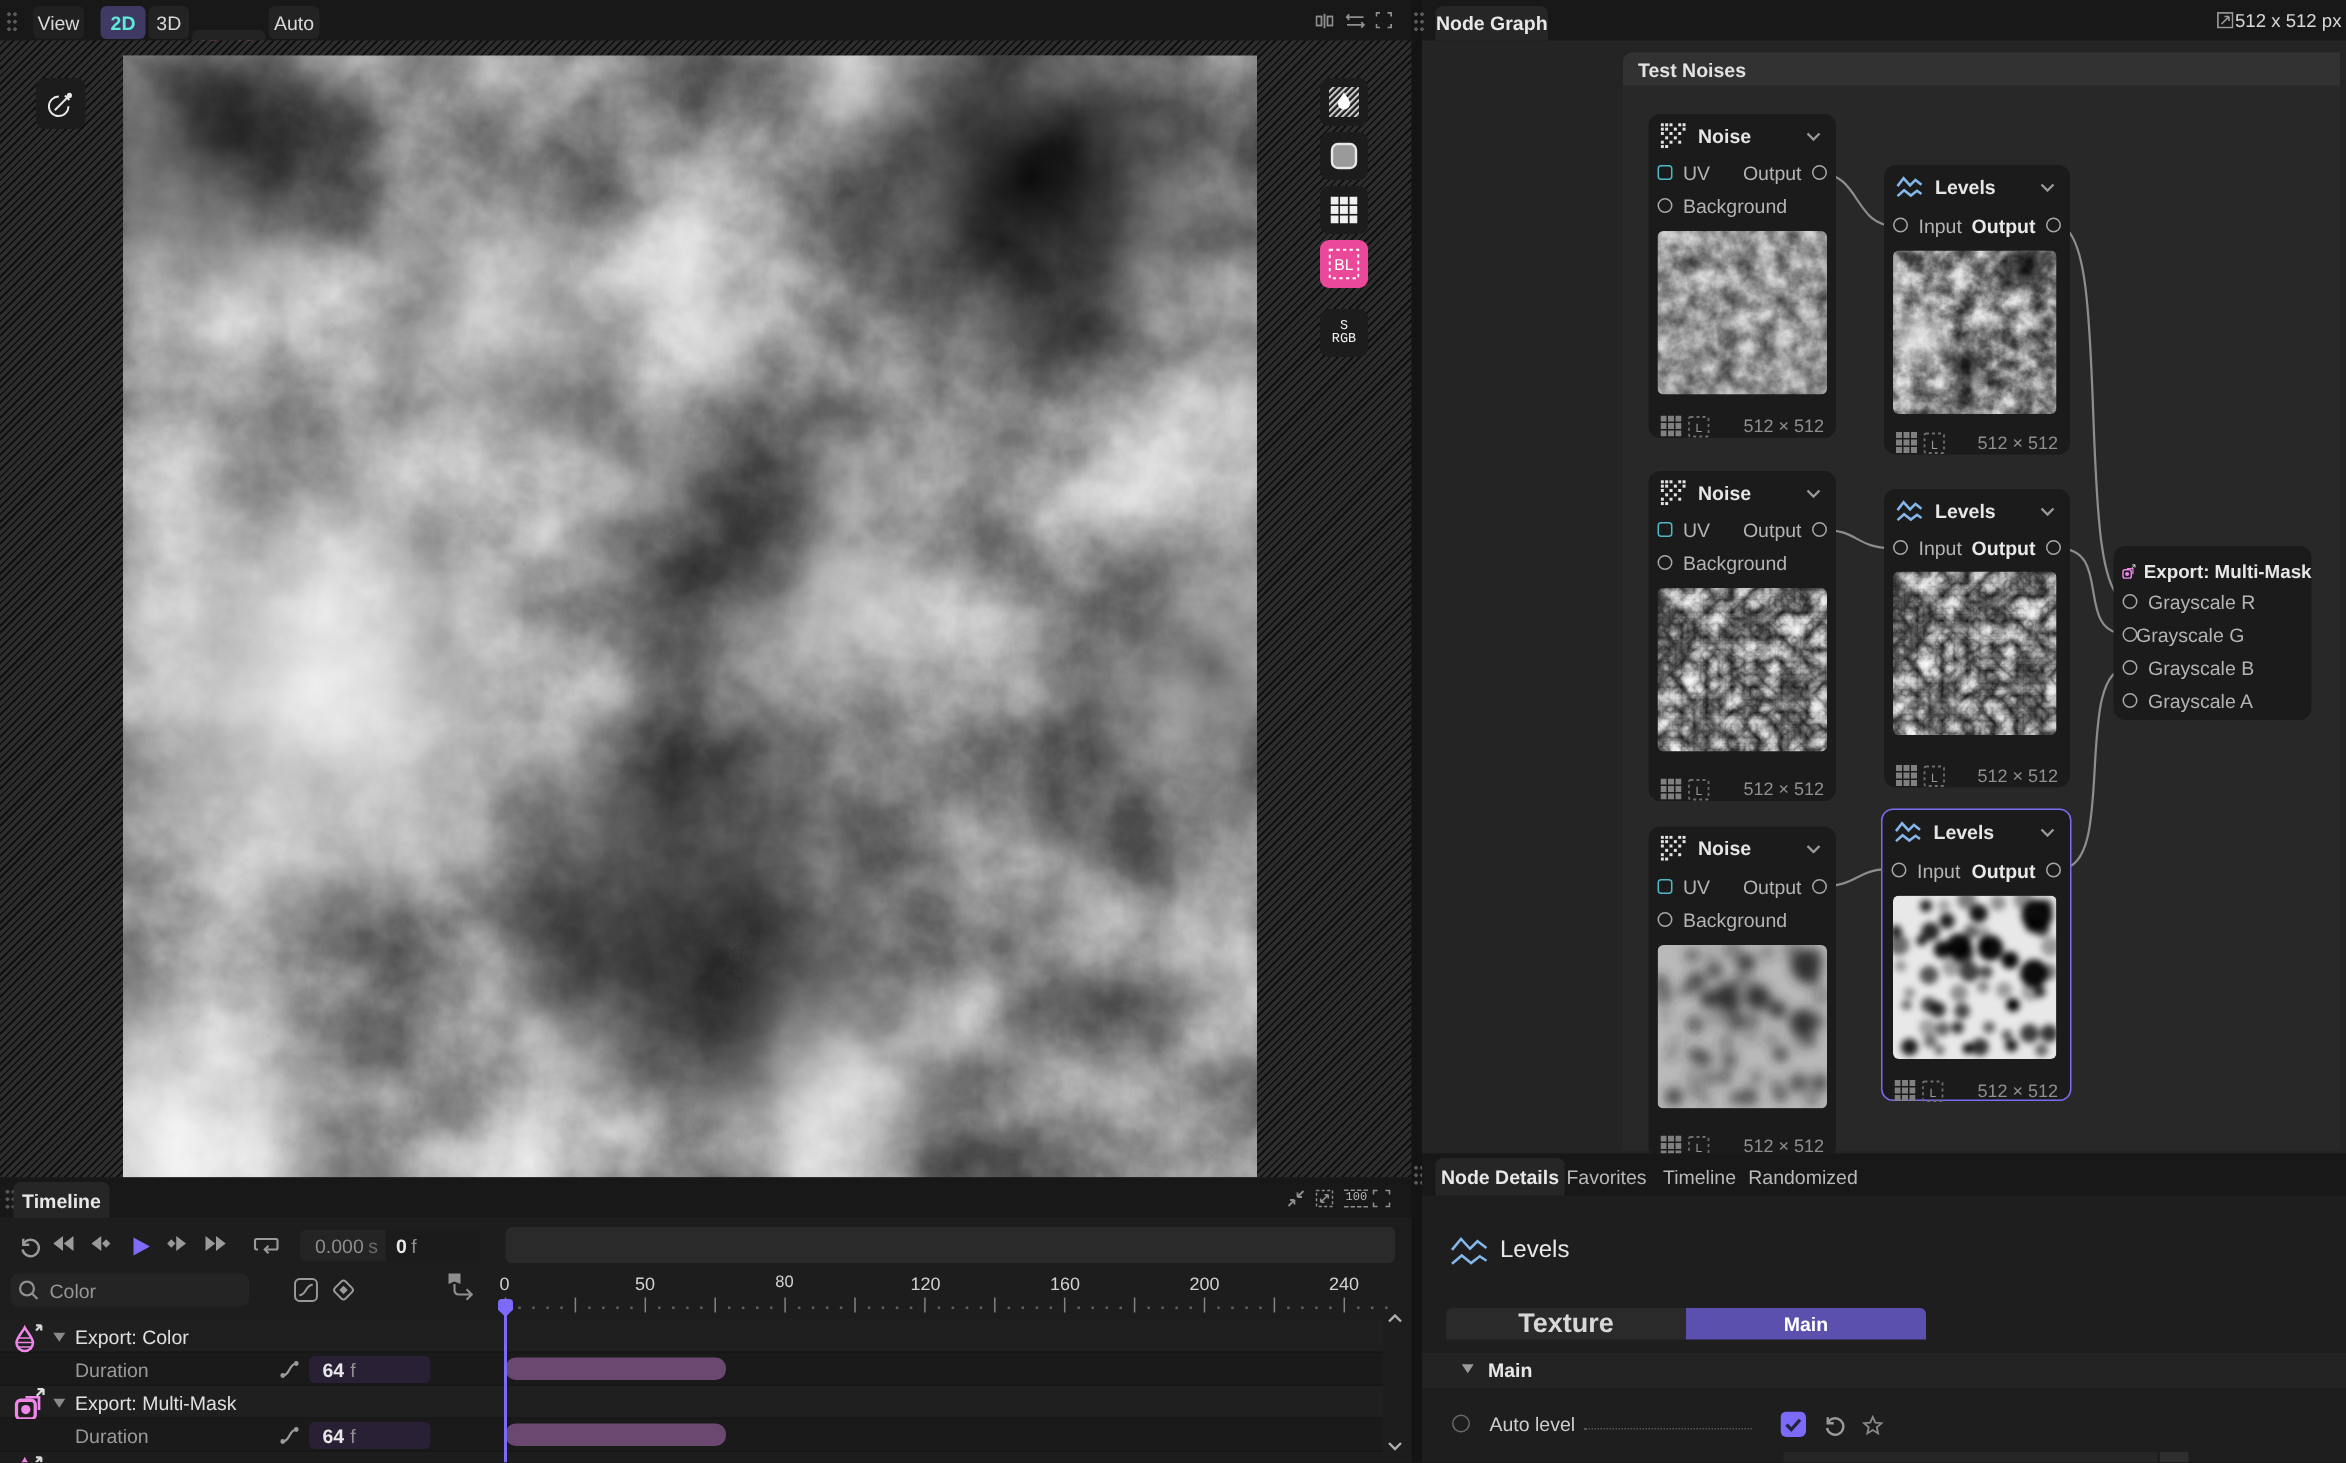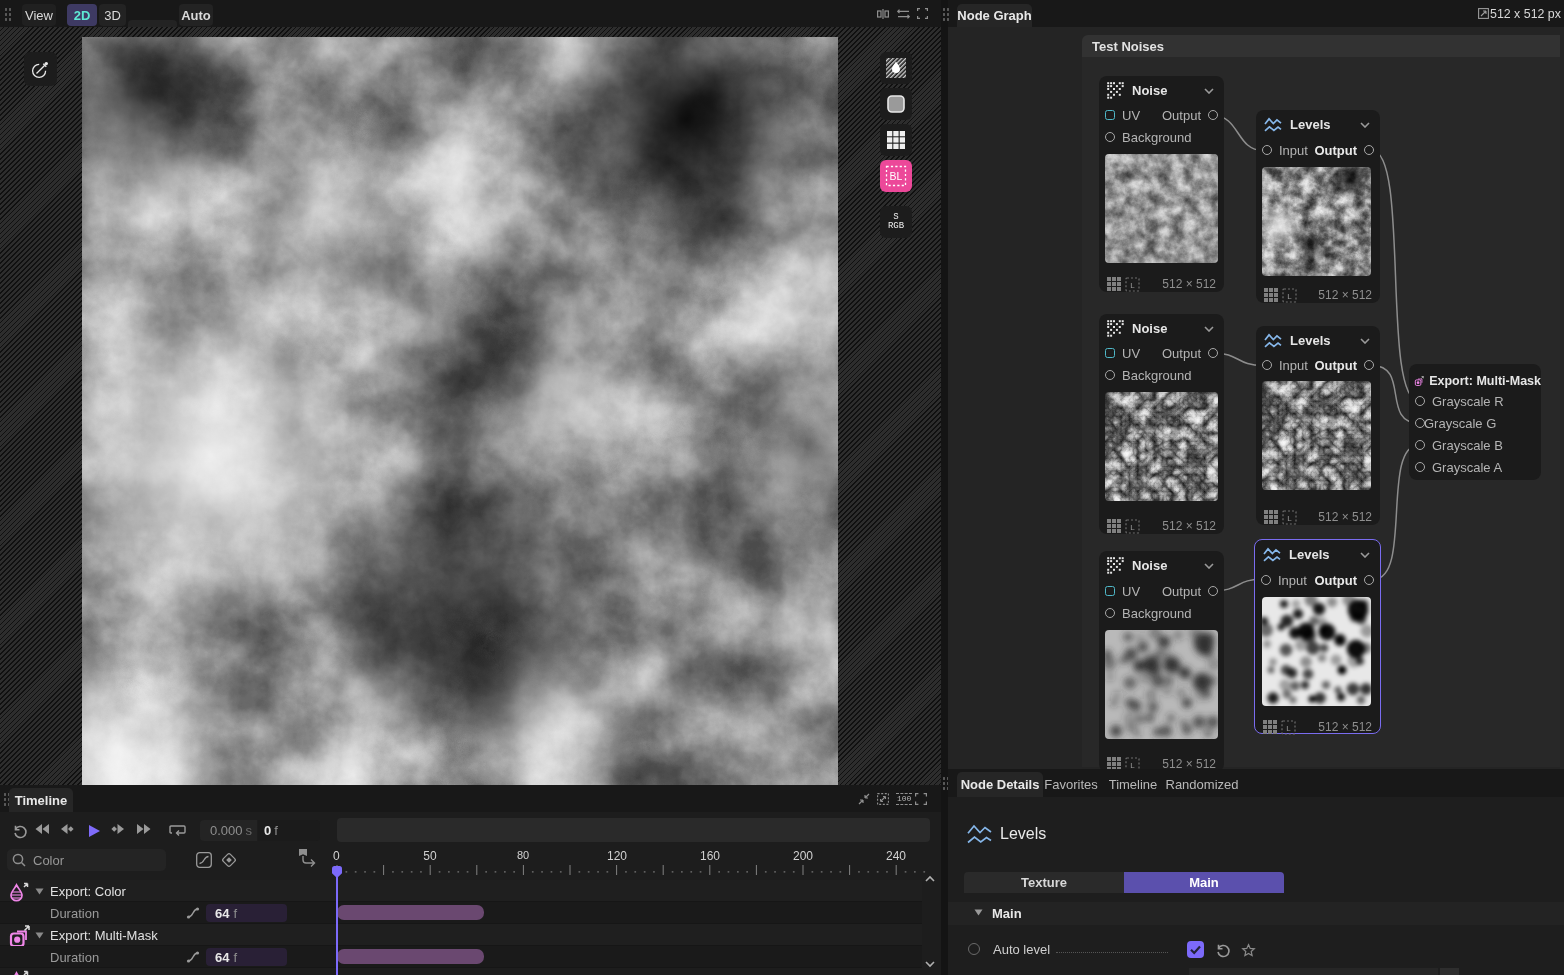--- a/index.html
+++ b/index.html
@@ -25,21 +25,21 @@
 svg{display:block;}
 </style></head>
 <body>
 <div id="app">
 <div class="abs bar" style="left:0;top:0;width:948px;height:27px;"></div>
     <div class="dots" style="left:4px;top:7px;"></div>
     <div class="btn" style="left:22px;top:4px;width:34px;height:22px;background:#202020;font-weight:normal;color:#d9d9d9;">View</div>
     <div class="btn" style="left:67px;top:4px;width:30px;height:22px;background:#3e3a63;color:#5eead4;">2D</div>
     <div class="btn" style="left:99px;top:4px;width:27px;height:22px;font-weight:normal;color:#d9d9d9;">3D</div>
     <div class="btn" style="left:128px;top:20px;width:49px;height:22px;font-weight:normal;color:#ec4899;">2D+3D</div>
-    <div class="btn" style="left:179px;top:4px;width:34px;height:22px;font-weight:bold;color:#d9d9d9;">Auto</div>
+    <div class="btn" style="left:179px;top:4px;width:34px;height:22px;font-weight:normal;color:#d9d9d9;">Auto</div>
     <div class="abs" style="left:877px;top:9px;">
       <svg width="12" height="10" viewBox="0 0 12 10" style="">
         <g stroke="#8f8f8f" stroke-width="1.2" fill="none">
           <rect x="0.6" y="2" width="3.4" height="6"></rect>
           <line x1="6" y1="0" x2="6" y2="10"></line>
           <rect x="8" y="2" width="3.4" height="6"></rect>
         </g>
       </svg>
     </div>
     <div class="abs" style="left:897px;top:9px;">
@@ -955,21 +955,21 @@
       <div class="tab" style="left:216px;top:3px;width:76px;height:25px;">Randomized</div>
       <div class="abs" style="left:19px;top:53px;">
         <svg width="25" height="25" viewBox="0 0 25 25" style="">
           <g stroke="#86b7ea" stroke-width="1.7" fill="none">
 <path d="M1 11.25 L7.000000000000001 4.0 L13.0 10.5 L18.0 5.5 L24 10.0"></path>
 <path d="M1 20.5 L7.5 15.0 L13.750000000000002 20.0 L19.5 15.5 L24 18.5"></path>
           </g>
         </svg>
       </div>
       <div class="abs" style="left:52px;top:56px;color:#e8e8e8;font-size:16px;">Levels</div>
-      <div class="abs" style="left:16px;top:103px;width:160px;height:21px;background:#2a2a2a;border-radius:4px 0 0 0;display:flex;align-items:center;justify-content:center;color:#d8d8d8;font-size:13px;font-weight:bold;">Texture</div>
+      <div class="abs" style="left:16px;top:103px;width:160px;height:21px;background:#2a2a2a;border-radius:4px 0 0 0;display:flex;align-items:center;justify-content:center;color:#d8d8d8;font-size:18px;font-weight:bold;">Texture</div>
       <div class="abs" style="left:176px;top:103px;width:160px;height:21px;background:#5b50ad;border-radius:0 4px 0 0;display:flex;align-items:center;justify-content:center;color:#fff;font-size:13px;font-weight:bold;">Main</div>
       <div class="abs" style="left:0;top:133px;width:616px;height:23px;background:#232323;"></div>
       <div class="abs" style="left:26px;top:140px;">
         <svg width="9" height="7" viewBox="0 0 9 7" style="">
           <path d="M0.5 0.5 L8.5 0.5 L4.5 6.5 Z" fill="#9a9a9a"></path>
         </svg>
       </div>
       <div class="abs" style="left:44px;top:137px;color:#e8e8e8;font-size:13px;font-weight:bold;">Main</div>
       <div class="abs" style="left:20px;top:174px;width:12px;height:12px;border:1.4px solid #6a6a6a;border-radius:50%;"></div>
       <div class="abs" style="left:45px;top:173px;color:#cfcfcf;font-size:13px;">Auto level</div>

